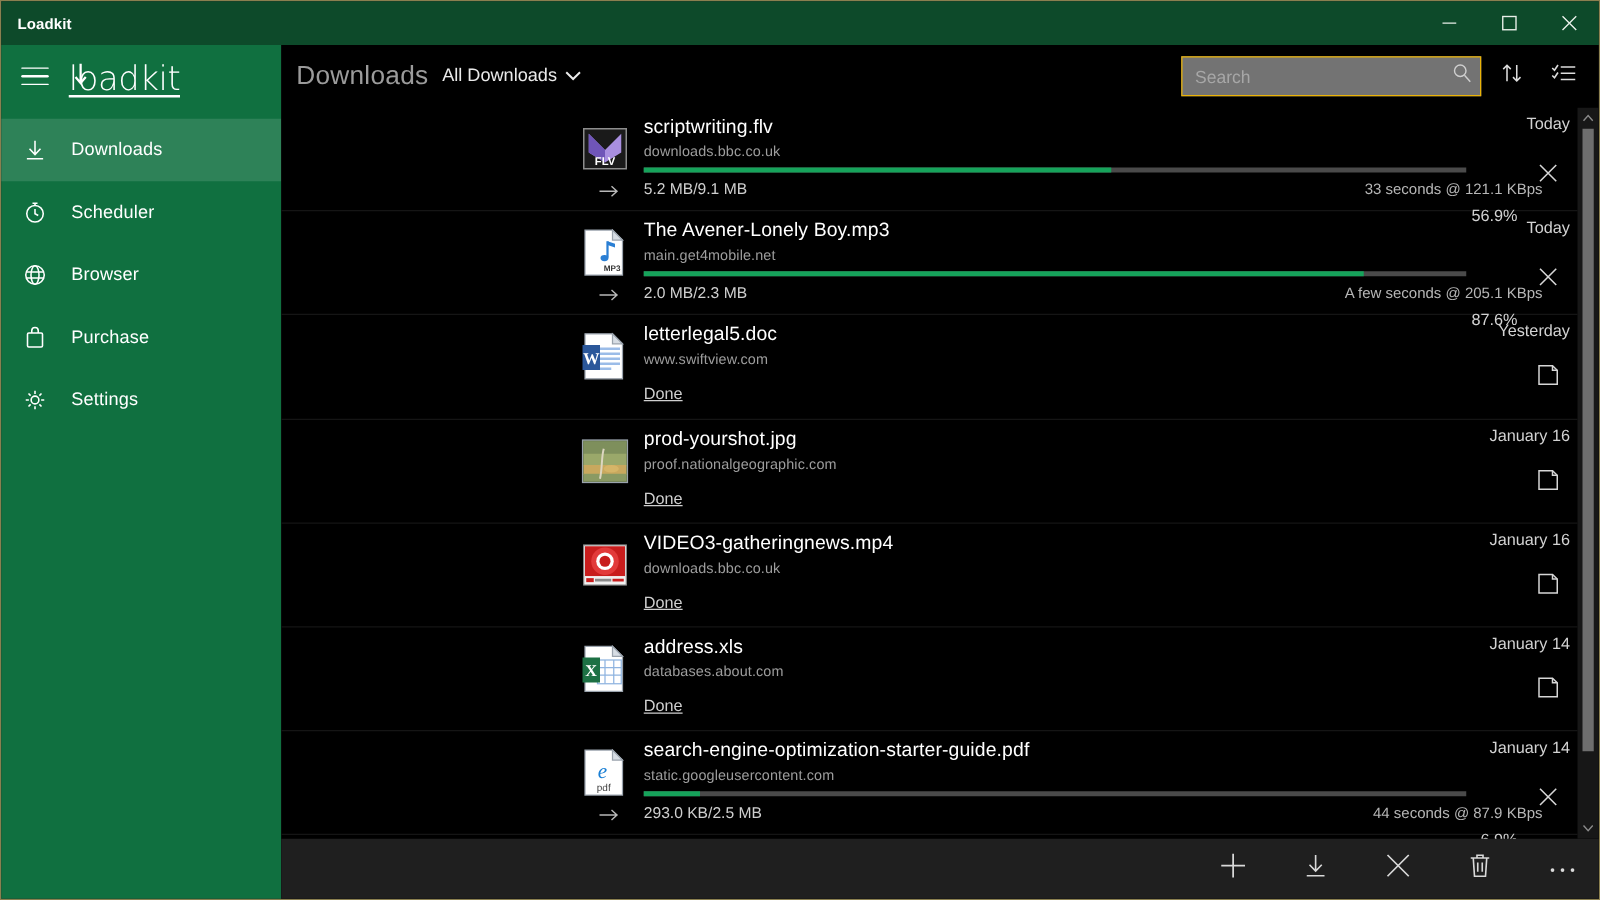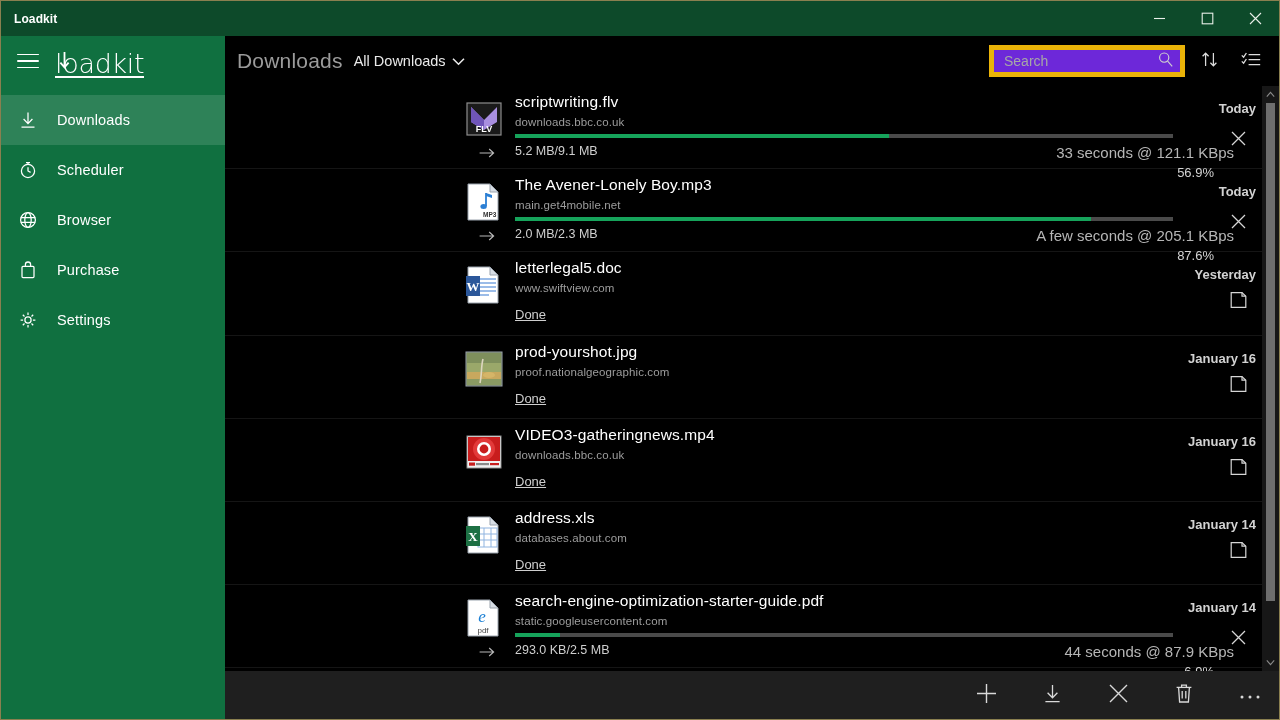--- a/index.html
+++ b/index.html
@@ -70,22 +70,22 @@
   
   .main { flex: 1 1 auto; min-width: 0; background: #000; display: flex; flex-direction: column; }
   .main-head { height: 50px; flex: 0 0 50px; display: flex; align-items: center; padding: 0 10px 0 12px; }
   .page-title { color: #9b9b9b; font-size: 21px; font-weight: 300; letter-spacing: .2px; }
   .filter {
     color: #eaeaea; font-size: 14.5px; margin-left: 11px;
     display: flex; align-items: flex-end; gap: 6px; padding-bottom: 1px;
   }
   .head-spacer { flex: 1 1 auto; }
   .searchbox {
-    width: 196px; height: 32px;
-    border: 5px solid #eab308; background: #6d28d9;
+    width: 240px; height: 32px;
+    border: 1px solid #eab308; background: #737373;
     display: flex; align-items: center; padding: 0 6px 0 10px;
   }
   .searchbox input {
     flex: 1 1 auto; min-width: 0; background: transparent; border: 0; outline: none;
     color: #d6d6d6; font-size: 14px; font-family: "Liberation Sans", sans-serif;
   }
   .searchbox input::placeholder { color: #a7a7a7; }
   .head-icon-btn {
     width: 36px; height: 36px; margin-left: 6px;
     display: flex; align-items: center; justify-content: center; color: #dcdcdc;
@@ -103,22 +103,22 @@
   .fname {
     position: absolute; left: 290px; top: 7px;
     color: #ffffff; font-size: 15.5px; font-weight: 300; letter-spacing: .1px;
     white-space: nowrap;
   }
   .fsite {
     position: absolute; left: 290px; top: 30px;
     color: #9d9d9d; font-size: 11.5px; letter-spacing: .1px; white-space: nowrap;
   }
   .fdate {
-    position: absolute; right: 6px; top: 15px;
-    color: #d2d2d2; font-size: 13px; font-weight: 700; white-space: nowrap;
+    position: absolute; right: 6px; top: 5px;
+    color: #d2d2d2; font-size: 13px; font-weight: 400; white-space: nowrap;
   }
   .pbar {
     position: absolute; left: 290px; top: 48px; right: 89px; height: 4px;
     background: #4a4a4a;
   }
   .pbar i { display: block; height: 100%; background: #16a35b; }
   .ppct {
     position: absolute; right: 48px; top: 41px;
     color: #d2d2d2; font-size: 13px; font-weight: 300; white-space: nowrap; margin-top: 38px;
   }
@@ -129,21 +129,21 @@
   .fsize {
     position: absolute; left: 290px; top: 58px;
     color: #cfcfcf; font-size: 12.5px; font-weight: 300; white-space: nowrap;
   }
   .fstatus {
     position: absolute; left: 290px; top: 55px;
     color: #cfcfcf; font-size: 13px; font-weight: 300; text-decoration: underline;
   }
   .feta {
     position: absolute; right: 28px; top: 58px;
-    color: #b6b6b6; font-size: 15px; white-space: nowrap; text-align: right;
+    color: #b6b6b6; font-size: 12px; white-space: nowrap; text-align: right;
   }
   .rowact {
     position: absolute; right: 10px; top: 38px; width: 28px; height: 28px;
     display: flex; align-items: center; justify-content: center; color: #d6d6d6;
   }
 
   
   .sbar { position: absolute; top: 0; right: 0; bottom: 0; width: 17px; background: #171717; }
   .sbtn { height: 17px; display: flex; align-items: center; justify-content: center; color: #8a8a8a; }
   .sthumb { position: absolute; left: 4px; width: 9px; background: #6e6e6e; }

